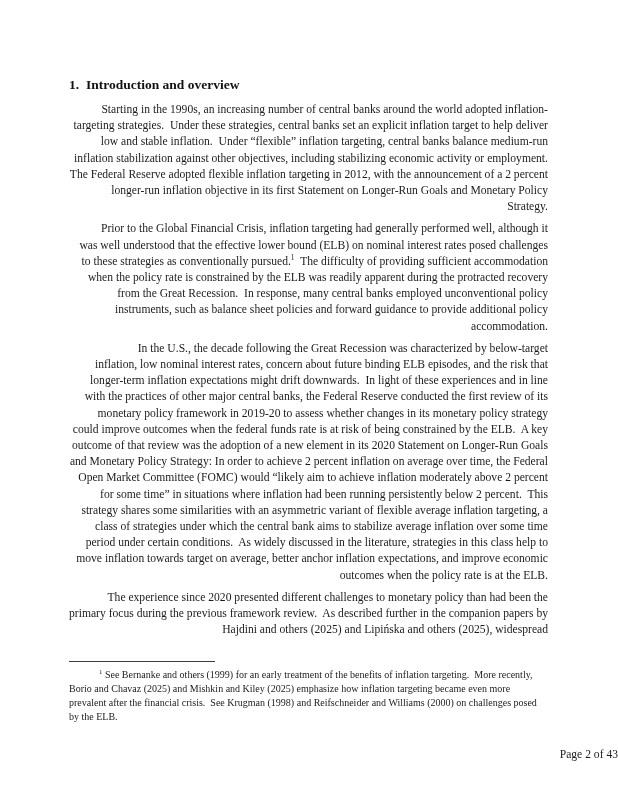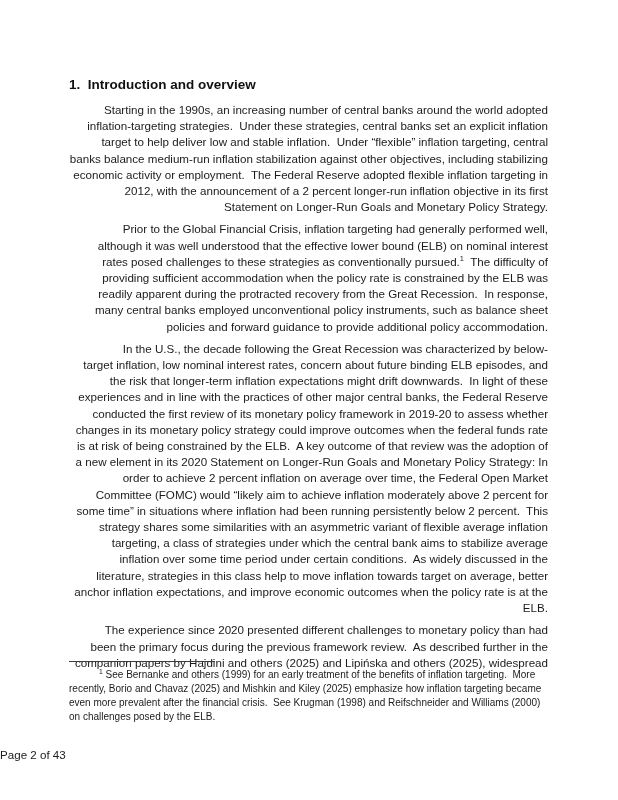--- a/index.html
+++ b/index.html
@@ -6,21 +6,21 @@
     margin: 0;
     padding: 0;
     background: #ffffff;
   }
   .page {
     position: relative;
     width: 618px;
     height: 800px;
     background: #ffffff;
     overflow: hidden;
-    font-family: Liberation Sans, sans-serif;
+    font-family: Liberation Serif, serif;
     color: #1b1b1b;
     border-radius: 28px;
   }
   .content {
     position: absolute;
     top: 76px;
     left: 69px;
     right: 70px;
   }
   .section-heading {
@@ -66,21 +66,21 @@
   p.footnote-text .fn-marker {
     font-size: 6.8px;
     vertical-align: super;
     line-height: 0;
   }
   .page-footer {
     position: absolute;
     top: 747px;
     left: 0;
     width: 100%;
-    text-align: left;
+    text-align: right;
     font-size: 11.6px;
     line-height: 16px;
   }
 </style>
 </head>
 <body>
 
 <div class="page">
 
   <div class="content">

